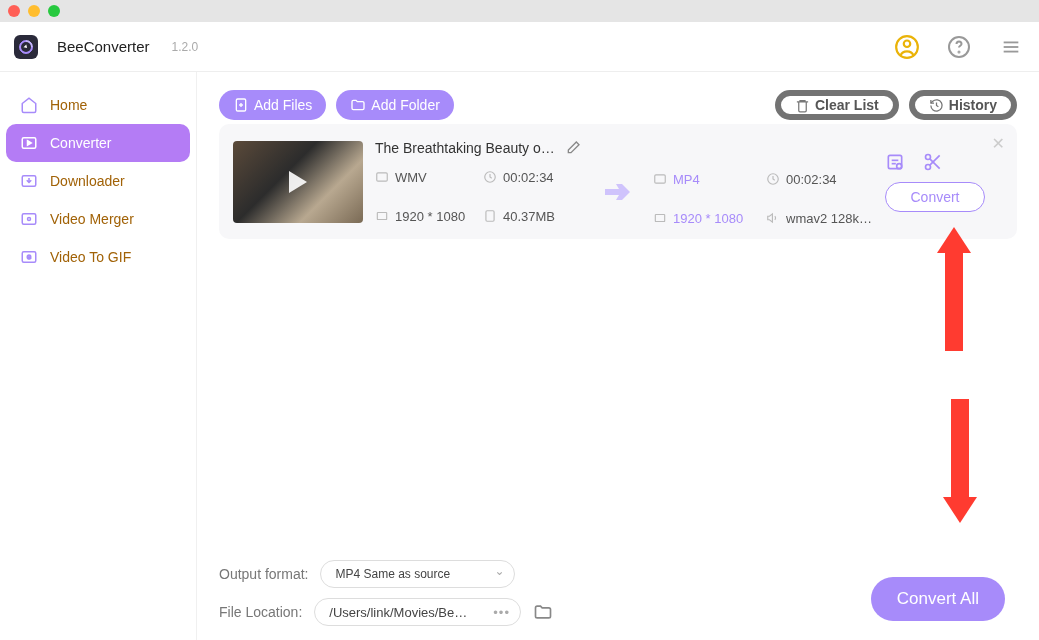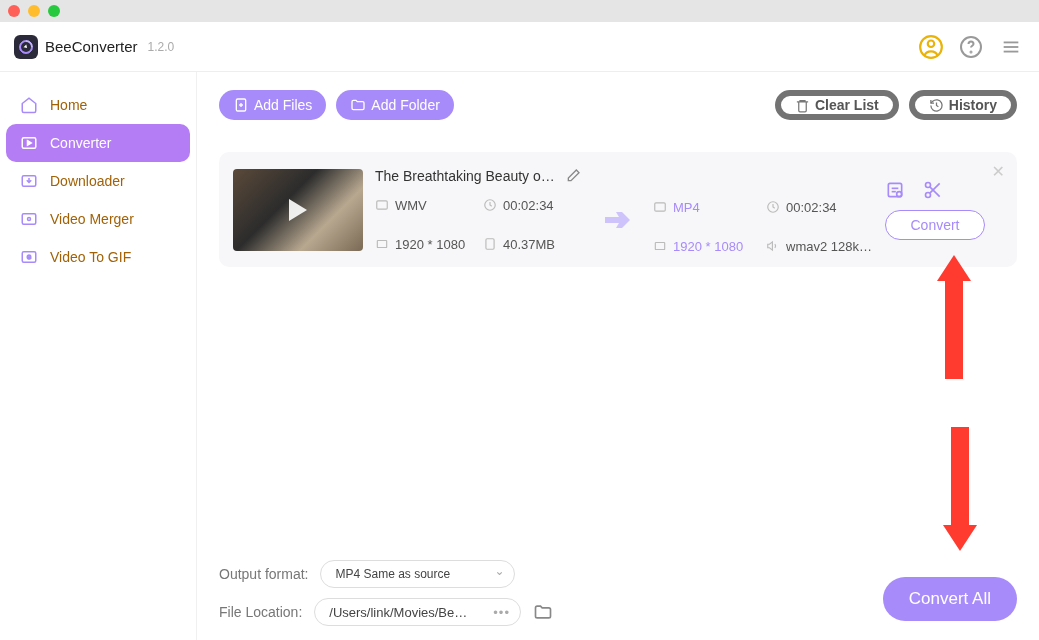--- a/index.html
+++ b/index.html
@@ -2,35 +2,35 @@
 <html><head>
   <meta charset="utf-8">
   <style>
     * { box-sizing: border-box; margin: 0; padding: 0; font-family: -apple-system, BlinkMacSystemFont, "Segoe UI", Helvetica, Arial, sans-serif; }
     body { width: 1039px; height: 640px; background: #f5f5f5; overflow: hidden; }
     .titlebar { height: 22px; background: #e5e5e5; display: flex; align-items: center; padding-left: 8px; gap: 8px; }
     .traffic-light { width: 12px; height: 12px; border-radius: 50%; }
     .tl-red { background: #ff5f56; }
     .tl-yellow { background: #ffbd2e; }
     .tl-green { background: #27c93f; }
-    .header { height: 50px; background: #fff; display: flex; align-items: center; padding: 7px 14px; border-bottom: 1px solid #eee; }
+    .header { height: 50px; background: #fff; display: flex; align-items: center; padding: 7px 14px; border-bottom: 1px solid #eee; gap: 12px; }
     .logo { width: 24px; height: 24px; background: #2a2a3a; border-radius: 6px; display: flex; align-items: center; justify-content: center; margin-right: 7px; }
     .logo-inner { width: 14px; height: 14px; border-radius: 50%; border: 2px solid #a78bfa; border-top-color: #c4b5fd; transform: rotate(45deg); position: relative; }
     .logo-inner::after { content: ''; position: absolute; top: 50%; left: 50%; transform: translate(-50%, -50%); width: 0; height: 0; border-left: 3px solid #fff; border-top: 2px solid transparent; border-bottom: 2px solid transparent; }
     .app-name { font-size: 15px; font-weight: 500; color: #222; }
     .app-version { font-size: 12px; color: #aaa; margin-left: 10px; }
     .header-spacer { flex: 1; }
     .header-icon { width: 28px; height: 28px; display: flex; align-items: center; justify-content: center; margin-left: 12px; color: #999; cursor: pointer; }
     .body { display: flex; height: 568px; }
     .sidebar { width: 197px; background: #fff; padding: 14px 6px; border-right: 1px solid #f0f0f0; }
     .nav-item { display: flex; align-items: center; height: 38px; padding: 0 12px; border-radius: 10px; cursor: pointer; color: #a16207; font-size: 14px; margin-bottom: 0; }
     .nav-item.active { background: #b47cf5; color: #fff; }
     .nav-icon { width: 22px; height: 22px; margin-right: 10px; display: flex; align-items: center; justify-content: center; }
     .main { flex: 1; background: #fff; padding: 18px 22px 14px 22px; position: relative; display: flex; flex-direction: column; }
-    .toolbar { display: flex; margin-bottom: 32px; }
+    .toolbar { display: flex; margin-bottom: 4px; }
     .btn-primary { background: #a78bfa; color: #fff; border: none; border-radius: 15px; height: 30px; padding: 0 14px; font-size: 14px; display: inline-flex; align-items: center; gap: 5px; cursor: pointer; margin-right: 10px; }
     .btn-outline { background: #fff; border: 6px solid #737373; color: #555; border-radius: 15px; height: 30px; padding: 0 14px; font-size: 14px; display: inline-flex; align-items: center; gap: 5px; cursor: pointer; margin-left: 10px; font-weight: bold; }
     .toolbar-spacer { flex: 1; }
     .file-card { background: #f7f7f9; border-radius: 10px; padding: 14px; display: flex; align-items: center; gap: 12px; height: 115px; position: relative; }
     .thumb { width: 130px; height: 82px; background: linear-gradient(135deg, #5b4a3a 0%, #2c2c2c 40%, #b8a890 70%, #7a6a55 100%); border-radius: 4px; position: relative; display: flex; align-items: center; justify-content: center; }
     .play-overlay { width: 0; height: 0; border-left: 18px solid rgba(255,255,255,0.9); border-top: 11px solid transparent; border-bottom: 11px solid transparent; }
     .file-info { width: 210px; }
     .file-title-row { display: flex; align-items: center; gap: 10px; margin-bottom: 14px; }
     .file-title { font-size: 14px; color: #333; white-space: nowrap; overflow: hidden; text-overflow: ellipsis; max-width: 180px; }
     .meta-grid { display: grid; grid-template-columns: 1fr 1fr; gap: 24px 6px; }
@@ -45,21 +45,21 @@
     .card-close { position: absolute; top: 10px; right: 12px; color: #ccc; cursor: pointer; font-size: 16px; }
     .content-spacer { flex: 1; position: relative; }
     .arrow-annotation { position: absolute; width: 18px; background: #ff3b30; }
     .arrow-head { width: 0; height: 0; border-left: 17px solid transparent; border-right: 17px solid transparent; position: absolute; left: 50%; transform: translateX(-50%); }
     .bottom-bar { display: flex; flex-direction: column; gap: 10px; position: relative; }
     .bottom-row { display: flex; align-items: center; gap: 12px; font-size: 14px; color: #777; }
     .pill-select { background: #fff; border: 1px solid #ddd; border-radius: 15px; height: 28px; padding: 0 28px 0 14px; font-size: 12px; color: #444; display: inline-flex; align-items: center; position: relative; min-width: 195px; }
     .pill-select::after { content: '⌄'; position: absolute; right: 10px; color: #aaa; top: 3px; }
     .pill-path { background: #fff; border: 1px solid #ddd; border-radius: 15px; height: 28px; padding: 0 10px 0 14px; font-size: 13px; color: #444; display: inline-flex; align-items: center; min-width: 195px; gap: 24px; }
     .path-text { max-width: 140px; white-space: nowrap; overflow: hidden; text-overflow: ellipsis; }
-    .convert-all { position: absolute; right: 0; bottom: 5px; background: #a78bfa; color: #fff; border: none; border-radius: 22px; height: 44px; padding: 0 26px; font-size: 17px; font-weight: 500; cursor: pointer; }
+    .convert-all { position: absolute; right: 12px; bottom: 5px; background: #a78bfa; color: #fff; border: none; border-radius: 22px; height: 44px; padding: 0 26px; font-size: 17px; font-weight: 500; cursor: pointer; }
     svg { display: block; }
   </style>
 </head>
 <body>
 
 <div class="titlebar">
   <div class="traffic-light tl-red"></div>
   <div class="traffic-light tl-yellow"></div>
   <div class="traffic-light tl-green"></div>
 </div>

